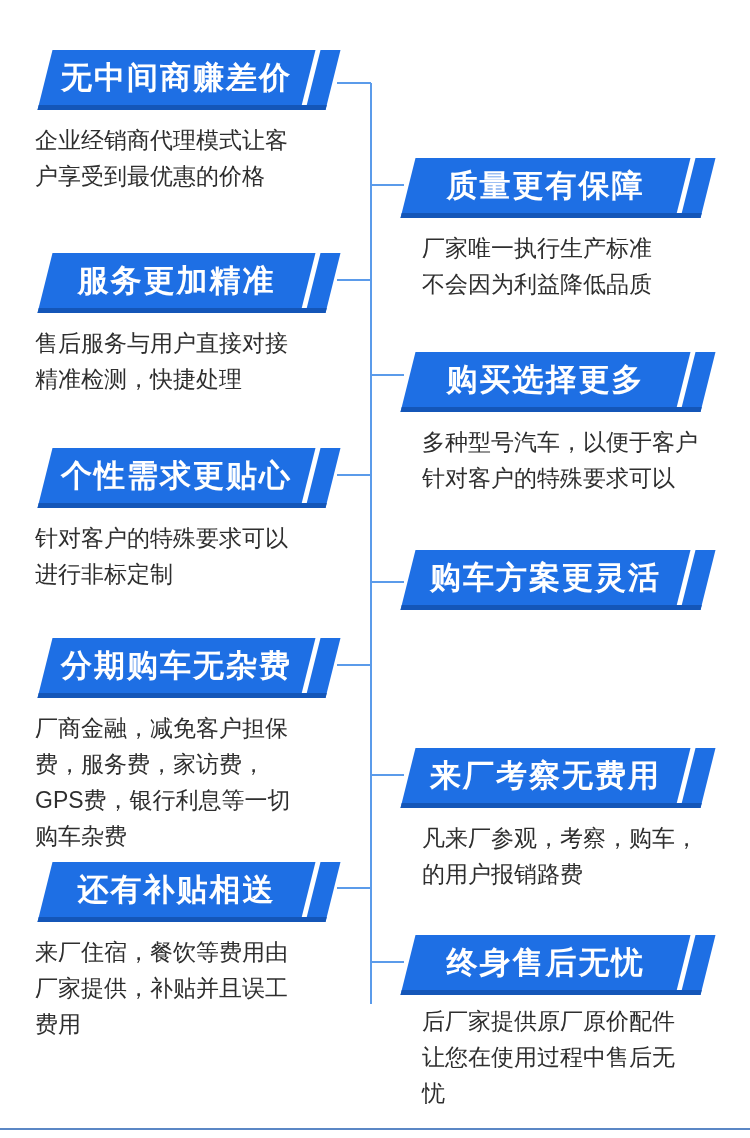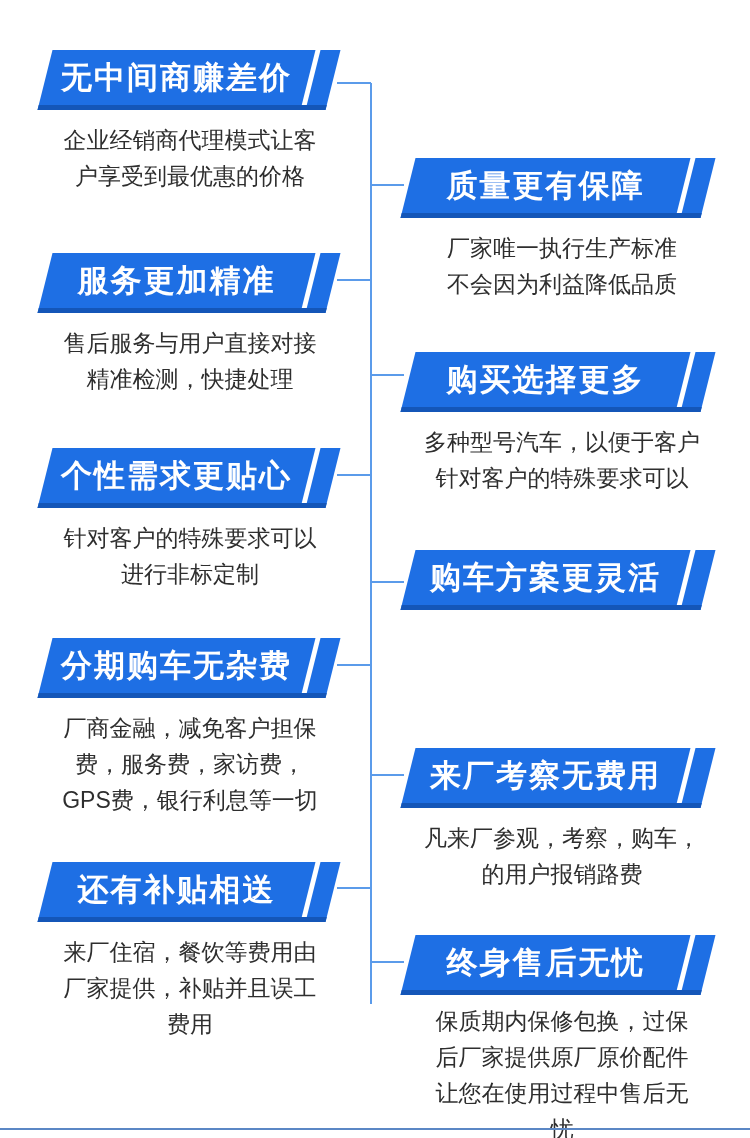--- a/index.html
+++ b/index.html
@@ -59,24 +59,23 @@
   }
 
   .left-item .hdr  { width: 288px; margin-left: 10px; }
   .right-item .hdr { width: 300px; margin-left: 8px; }
 
   .body-text {
     margin-top: 12px;
     font-size: 23px;
     line-height: 36px;
     color: #2e2e2e;
-    text-align: center;
   }
   .left-item .body-text  { padding-left: 0px; }
-  .right-item .body-text { padding-left: 4px; }
+  .right-item .body-text { padding-left: 4px; margin-left: 18px; }
 
   .bottom-rule {
     position: absolute;
     left: 0;
     width: 750px;
     height: 2px;
     background: #5b87c5;
   }
 </style>
 </head>
@@ -132,20 +131,21 @@
 
   <div class="item left-item" style="left:35px; top:638px; width:310px;">
     <div class="hdr">
       <span class="hdr-text">分期购车无杂费</span>
       <span class="slash"></span>
     </div>
     <div class="body-text">
       <div>厂商金融，减免客户担保</div>
       <div>费，服务费，家访费，</div>
       <div>GPS费，银行利息等一切</div>
+      <div>购车杂费</div>
     </div>
   </div>
 
   <div class="item left-item" style="left:35px; top:862px; width:310px;">
     <div class="hdr">
       <span class="hdr-text">还有补贴相送</span>
       <span class="slash"></span>
     </div>
     <div class="body-text">
       <div>来厂住宿，餐饮等费用由</div>
@@ -193,21 +193,20 @@
       <div>的用户报销路费</div>
     </div>
   </div>
 
   <div class="item right-item" style="left:400px; top:935px; width:320px;">
     <div class="hdr">
       <span class="hdr-text">终身售后无忧</span>
       <span class="slash"></span>
     </div>
     <div class="body-text" style="margin-top:8px;">
-      <div>保质期内保修包换，过保</div>
       <div>后厂家提供原厂原价配件</div>
       <div>让您在使用过程中售后无</div>
       <div>忧</div>
     </div>
   </div>
 
   <div class="bottom-rule" style="top:1128px;"></div>
 
 </div>
 

